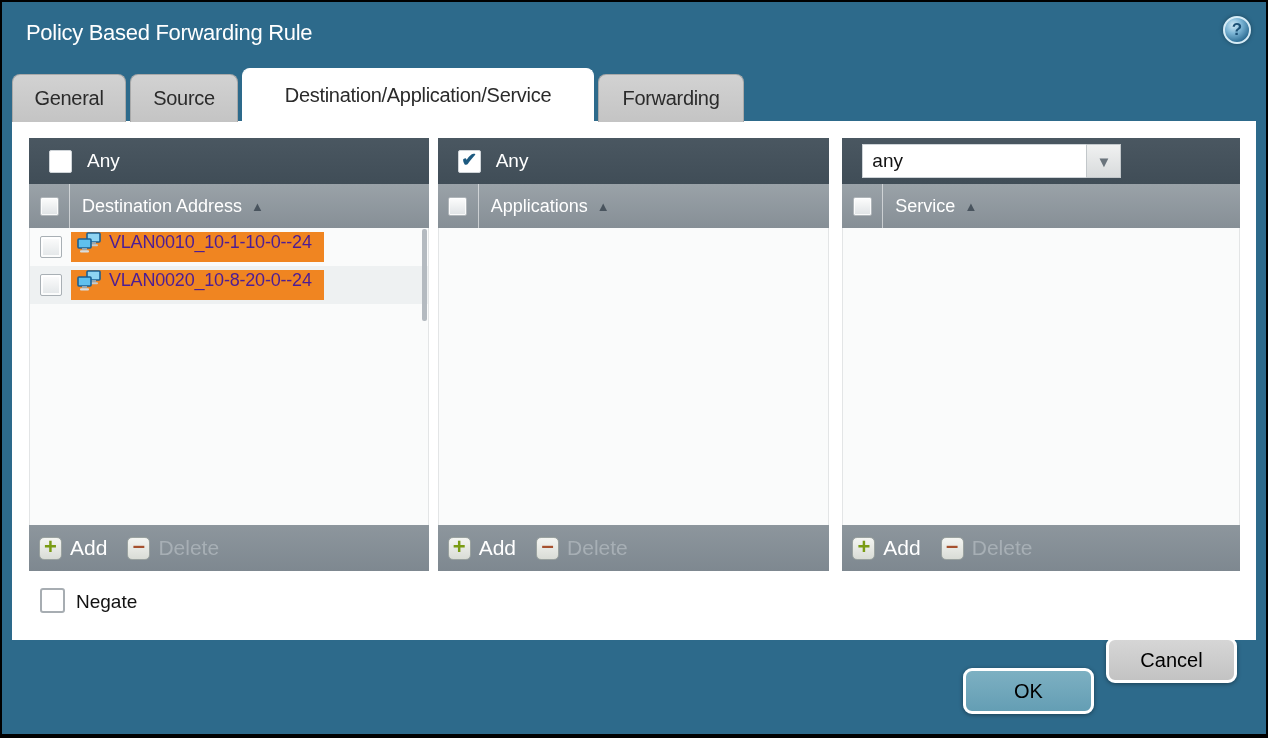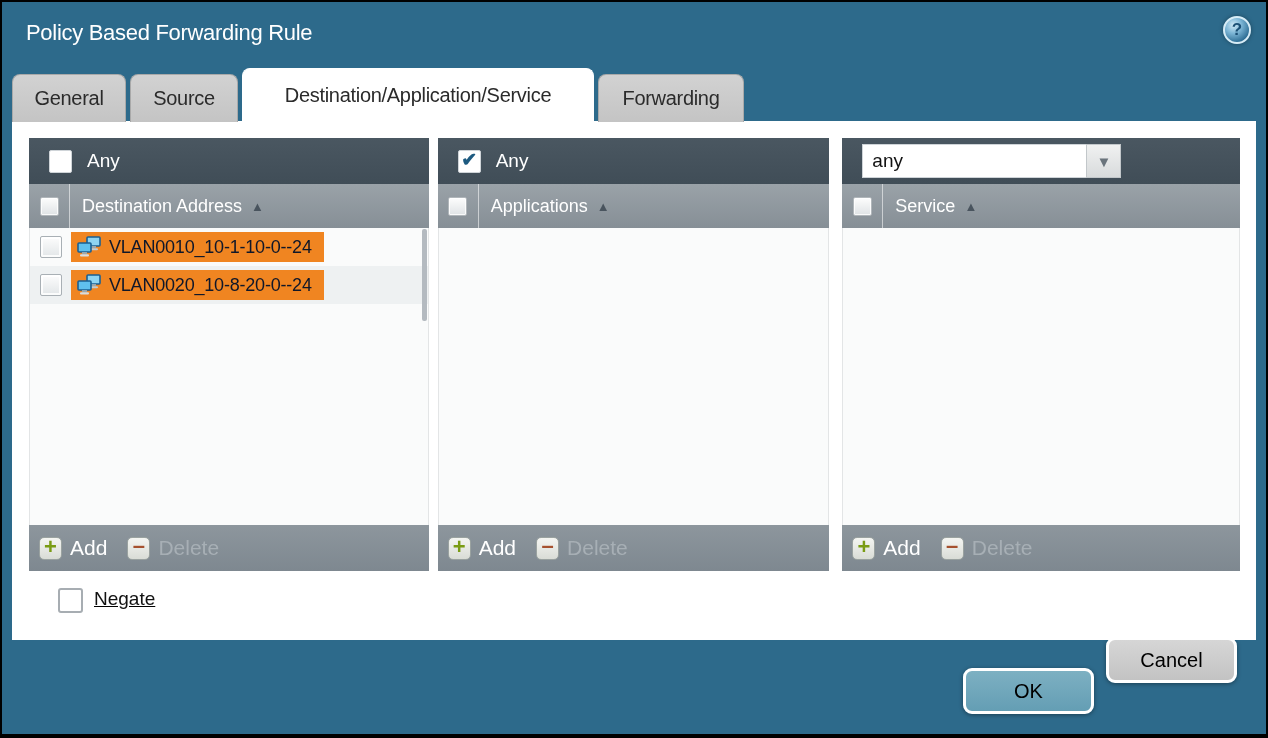--- a/index.html
+++ b/index.html
@@ -105,22 +105,22 @@
   .list-row { height:38px; display:flex; align-items:center; }
   .list-row.alt { background:#eef1f2; }
   .list-row .cb-cell { width:41px; display:flex; justify-content:center; }
   .cb-row {
     width:22px; height:22px; border-radius:2px;
     background:linear-gradient(#fdfdfd,#e2e6e8);
     border:1px solid #a9b0b5;
     box-shadow:inset 0 0 0 2px rgba(255,255,255,0.85);
   }
   .addr-chip {
-    height:30px; background:#f08521; display:inline-flex; align-items:center;
-    padding:0 12px 0 5px; color:#0f172a; font-size:18px; letter-spacing:-0.2px;
+    height:30px; background:#f08521; display:inline-flex; 
+    padding:0 12px 0 5px; color:#4c1d95; font-size:18px; letter-spacing:-0.2px;
     cursor:pointer;
   }
   .net-icon { width:26px; height:22px; margin-right:7px; flex:none; }
   .scroll-thumb {
     position:absolute; top:1px; right:1px; width:5px; height:92px;
     background:#b4bac0; border-radius:2px; cursor:pointer;
   }
 
   
   .toolbar {
@@ -150,21 +150,21 @@
     display:flex; align-items:center;
   }
   .dropdown-button {
     width:35px; background:linear-gradient(#f0f1f1,#d8dbdc);
     border:1px solid #c2c7ca;
     display:flex; align-items:center; justify-content:center;
     color:#6a747c; font-size:15px;
   }
 
   
-  .negate-row { display:flex; align-items:flex-start; margin-top:17px; margin-left:29px;text-decoration:underline; }
+  .negate-row { display:flex; align-items:flex-end; margin-top:17px; margin-left:11px; }
   .cb-negate {
     width:25px; height:25px; background:#fff;
     border:2px solid #a7adb2; border-radius:3px;
   }
   .negate-label { font-size:19px; color:#111; margin-left:11px; }
 
   
   .footer-btn {
     position:absolute; height:46px; width:131px;
     border:3px solid #fff; border-radius:9px;

